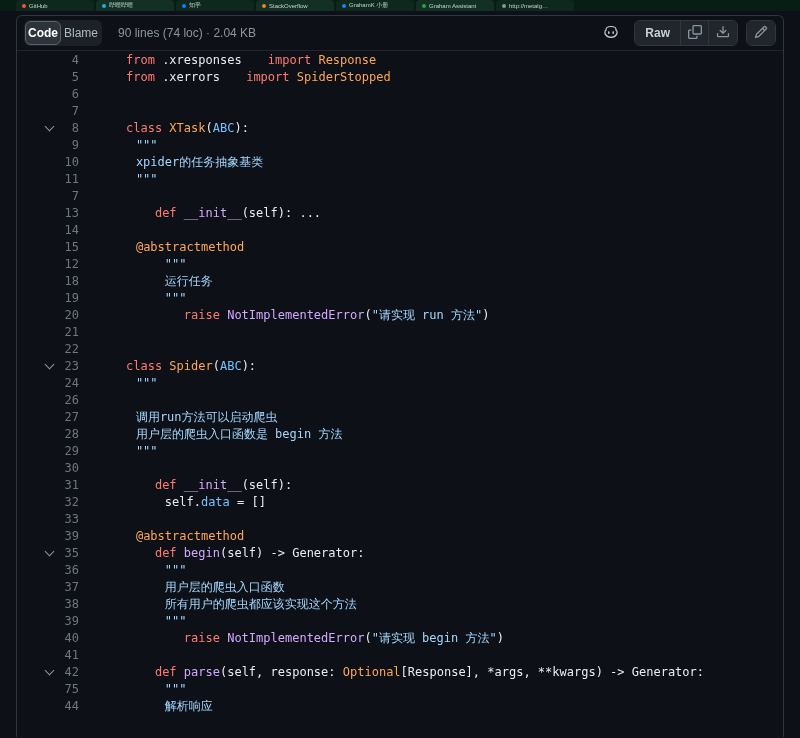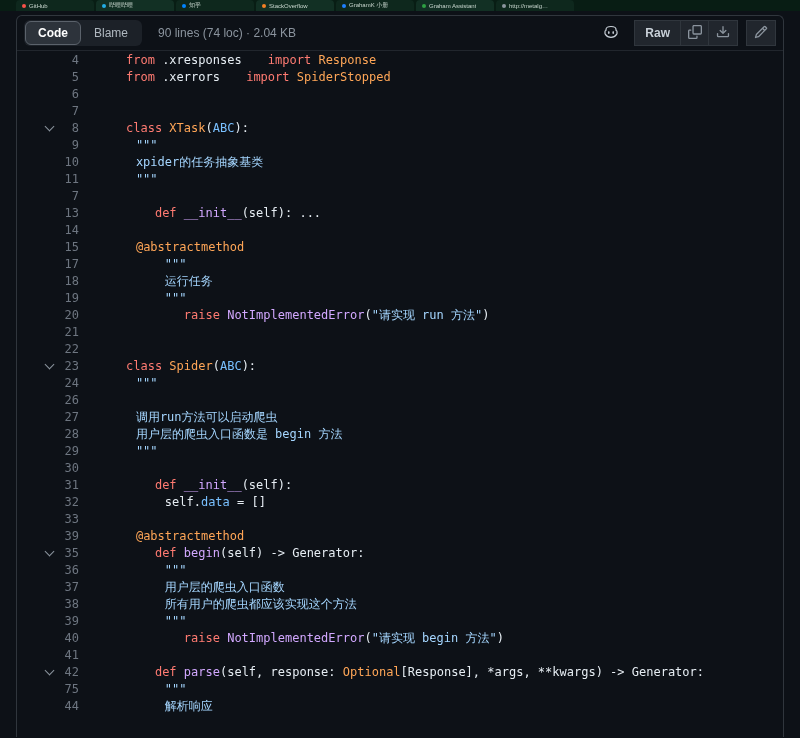--- a/index.html
+++ b/index.html
@@ -33,37 +33,37 @@
     background: var(--bg, #0d1117);
     height: 722px; overflow: hidden;
   }
   .file-header {
     display: flex; align-items: center; gap: 8px;
     padding: 4px 7px;
     border-bottom: 1px solid #21262d;
   }
   .seg { display: flex; background: #1c2128; border-radius: 6px; padding: 1px; }
   .seg-btn {
-    font-size: 12px; line-height: 22px; padding: 0 12px;
+    font-size: 12px; line-height: 22px; padding: 0 2px;
     color: #b0b8c0; background: transparent; border: 1px solid transparent;
     border-radius: 6px; cursor: pointer;
     font-family: "Liberation Sans", sans-serif;
   }
   .seg-btn.active {
     background: #2d333b; border-color: #5b626b; color: #ffffff; font-weight: bold;
   }
   .file-info { font-size: 12px; color: var(--muted, #8b949e); margin-left: 8px; }
   .header-right { margin-left: auto; display: flex; align-items: center; gap: 8px; }
   .icon-btn {
     width: 30px; height: 26px; display: flex; align-items: center; justify-content: center;
     background: transparent; border: none; border-radius: 6px; cursor: pointer;
   }
   .btn-group {
     display: flex; border: 1px solid var(--border, #30363d);
-    border-radius: 0; overflow: hidden; background: #21262d; height: 26px;
+    border-radius: 6px; overflow: hidden; background: #21262d; height: 26px;
   }
   .grp-btn {
     padding: 0 10px; font-size: 12px; font-weight: bold; color: #c9d1d9;
     background: #21262d; border: none; border-right: 1px solid var(--border, #30363d);
     cursor: pointer; display: flex; align-items: center; justify-content: center;
     font-family: "Liberation Sans", sans-serif;
   }
   .grp-btn.last { border-right: none; }
   .grp-btn.icon-seg { width: 28px; padding: 0; }
 
@@ -186,21 +186,21 @@
         <div class="code-row"><span class="chev"></span><span class="ln">6</span><span class="code-text"></span></div>
         <div class="code-row"><span class="chev"></span><span class="ln">7</span><span class="code-text"></span></div>
         <div class="code-row"><span class="chev fold"></span><span class="ln">8</span><span class="code-text"><span class="tok-kw">class</span><span class="tok-pl"> </span><span class="tok-cls">XTask</span><span class="tok-pl">(</span><span class="tok-const">ABC</span><span class="tok-pl">):</span></span></div>
         <div class="code-row"><span class="chev"></span><span class="ln">9</span><span class="code-text"><span class="tok-str">    """</span></span></div>
         <div class="code-row"><span class="chev"></span><span class="ln">10</span><span class="code-text"><span class="tok-str">    xpider的任务抽象基类</span></span></div>
         <div class="code-row"><span class="chev"></span><span class="ln">11</span><span class="code-text"><span class="tok-str">    """</span></span></div>
         <div class="code-row"><span class="chev"></span><span class="ln">7</span><span class="code-text"></span></div>
         <div class="code-row"><span class="chev"></span><span class="ln">13</span><span class="code-text"><span class="tok-pl">    </span><span class="tok-kw">def</span><span class="tok-pl"> </span><span class="tok-fn">__init__</span><span class="tok-pl">(self): ...</span></span></div>
         <div class="code-row"><span class="chev"></span><span class="ln">14</span><span class="code-text"></span></div>
         <div class="code-row"><span class="chev"></span><span class="ln">15</span><span class="code-text"><span class="tok-pl">    </span><span class="tok-dec">@abstractmethod</span></span></div>
-        <div class="code-row"><span class="chev"></span><span class="ln">17</span><span class="code-text"><span class="tok-str">        """</span></span></div>
+        <div class="code-row"><span class="chev"></span><span class="ln">12</span><span class="code-text"><span class="tok-str">        """</span></span></div>
         <div class="code-row"><span class="chev"></span><span class="ln">18</span><span class="code-text"><span class="tok-str">        运行任务</span></span></div>
         <div class="code-row"><span class="chev"></span><span class="ln">19</span><span class="code-text"><span class="tok-str">        """</span></span></div>
         <div class="code-row"><span class="chev"></span><span class="ln">20</span><span class="code-text"><span class="tok-pl">        </span><span class="tok-kw">raise</span><span class="tok-pl"> </span><span class="tok-fn">NotImplementedError</span><span class="tok-pl">(</span><span class="tok-str">"请实现 run 方法"</span><span class="tok-pl">)</span></span></div>
         <div class="code-row"><span class="chev"></span><span class="ln">21</span><span class="code-text"></span></div>
         <div class="code-row"><span class="chev"></span><span class="ln">22</span><span class="code-text"></span></div>
         <div class="code-row"><span class="chev fold"></span><span class="ln">23</span><span class="code-text"><span class="tok-kw">class</span><span class="tok-pl"> </span><span class="tok-cls">Spider</span><span class="tok-pl">(</span><span class="tok-const">ABC</span><span class="tok-pl">):</span></span></div>
         <div class="code-row"><span class="chev"></span><span class="ln">24</span><span class="code-text"><span class="tok-str">    """</span></span></div>
         <div class="code-row"><span class="chev"></span><span class="ln">26</span><span class="code-text"></span></div>
         <div class="code-row"><span class="chev"></span><span class="ln">27</span><span class="code-text"><span class="tok-str">    调用run方法可以启动爬虫</span></span></div>
         <div class="code-row"><span class="chev"></span><span class="ln">28</span><span class="code-text"><span class="tok-str">    用户层的爬虫入口函数是 begin 方法</span></span></div>

